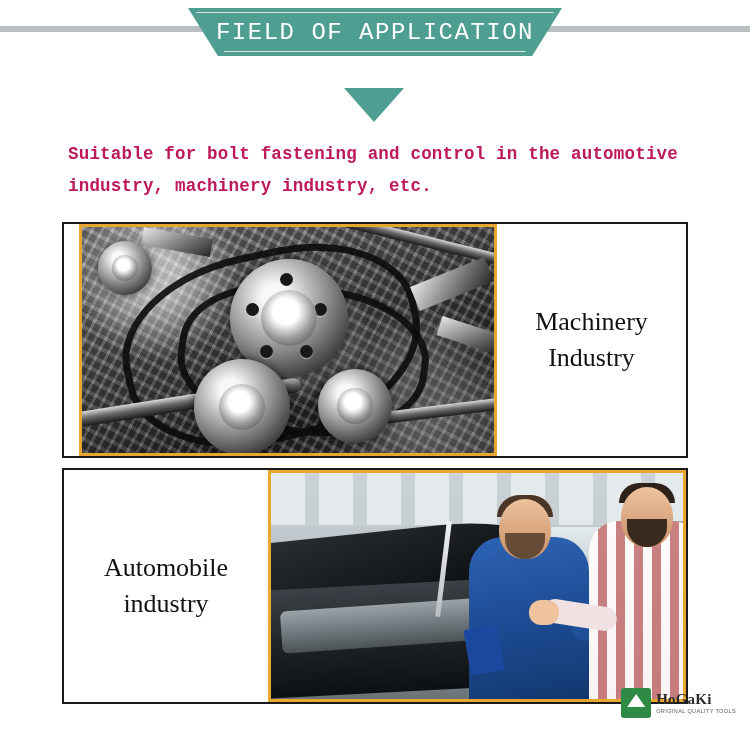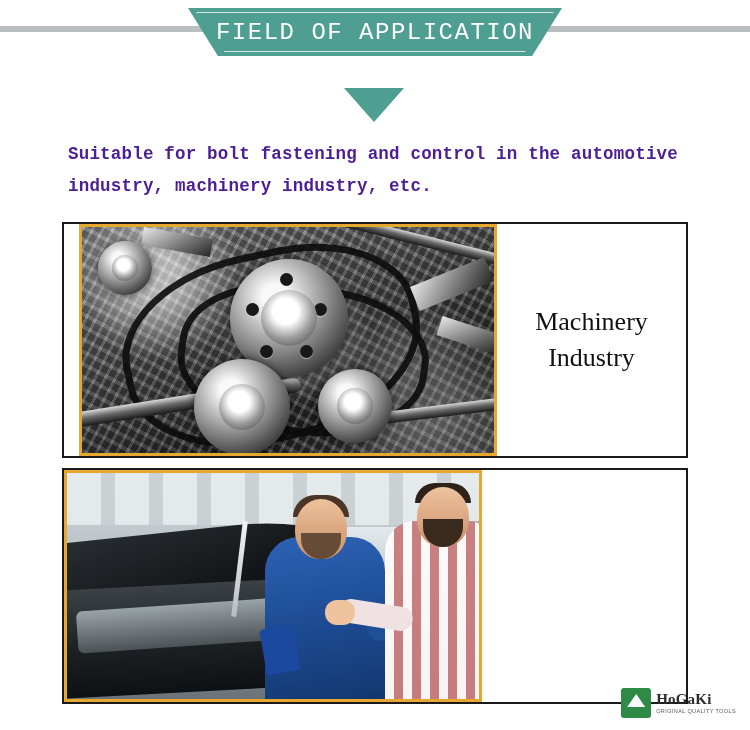--- a/index.html
+++ b/index.html
@@ -83,21 +83,21 @@
 
   
   .intro {
     position: absolute;
     top: 138px;
     left: 68px;
     width: 620px;
     font-family: "Liberation Mono", monospace;
     font-size: 17.5px;
     font-weight: bold;
-    color: #4c1d95;
+    color: #be185d;
     line-height: 32px;
     letter-spacing: 0.2px;
   }
 
   
   .panel {
     position: absolute;
     display: flex;
   }
   .panel-top {
@@ -418,20 +418,21 @@
         </div>
         <div class="pulley pulley-b"></div>
         <div class="pulley pulley-c"></div>
         <div class="pulley pulley-d"></div>
       </div>
     </div>
     <div class="label-cell">Machinery Industry</div>
   </div>
 
   <div class="panel panel-bottom">
+    <div class="label-cell">Automobile industry</div>
     <div class="photo">
       <div class="garage">
         <div class="g-bg"></div>
         <div class="g-ceiling"></div>
         <div class="g-wall-car"></div>
         <div class="g-shelf"></div>
         <div class="g-floor"></div>
         <div class="g-hood"></div>
         <div class="g-car-body"></div>
         <div class="g-engine-bay"></div>

